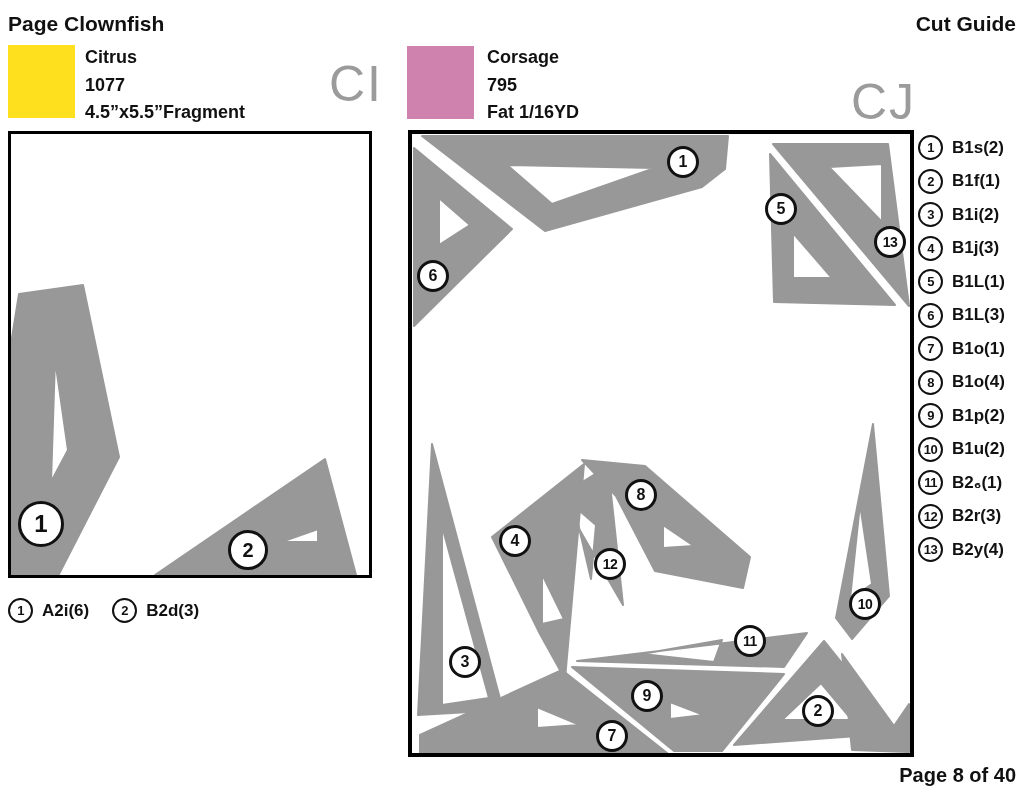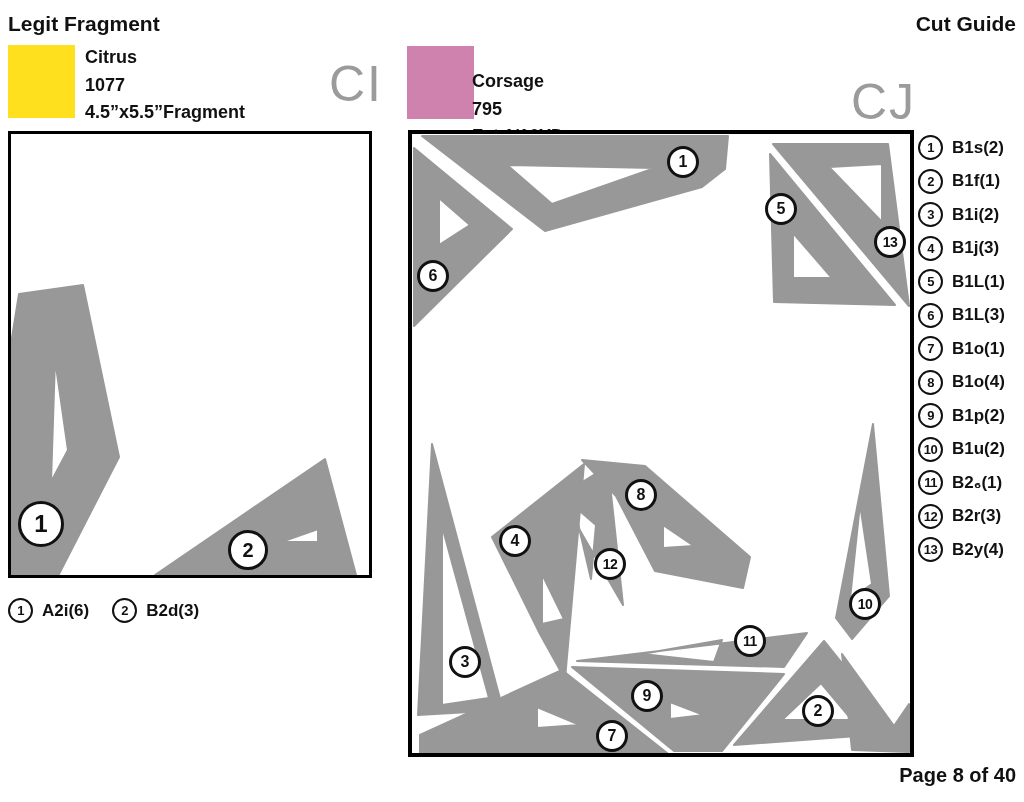--- a/index.html
+++ b/index.html
@@ -7,21 +7,21 @@
         font-family:"Liberation Sans",sans-serif;color:#111;}
   .hdr{position:absolute;top:12px;font-size:21px;font-weight:bold;white-space:nowrap;}
   .hdr-left{left:8px;}
   .hdr-center{left:349px;}
   .hdr-right{right:8px;text-align:left;}
   .swatch{position:absolute;width:67px;height:73px;}
   .sw-ci{left:8px;top:45px;}
   .sw-cj{left:407px;top:46px;}
   .fab{position:absolute;font-size:18px;font-weight:bold;line-height:27.5px;white-space:nowrap;}
   .fab-ci{left:85px;top:44px;}
-  .fab-cj{left:472px;top:44px;margin-top:24px;}
+  .fab-cj{left:487px;top:44px;}
   .code{position:absolute;font-size:50px;color:#9b9b9b;letter-spacing:2px;font-weight:400;}
   .code-ci{left:329px;top:55px;}
   .code-cj{left:851px;top:73px;}
   .panel{position:absolute;background:#fff;}
   .panel-ci{left:8px;top:131px;width:358px;height:441px;border:3px solid #000;}
   .panel-cj{left:408px;top:130px;width:498px;height:619px;border:4px solid #000;}
   .panel svg{position:absolute;left:0;top:0;display:block;}
   .mk{position:absolute;transform:translate(-50%,-50%);background:#fff;border:3px solid #111;
       border-radius:50%;display:flex;align-items:center;justify-content:center;
       font-weight:bold;box-sizing:border-box;}
@@ -39,21 +39,21 @@
   .ftr{position:absolute;top:764px;font-size:20px;font-weight:bold;white-space:nowrap;}
   .ftr-left{left:8px;}
   .ftr-right{right:8px;}
   .piece{fill:#989898;stroke:#989898;stroke-width:2;stroke-linejoin:round;fill-rule:evenodd;}
 </style>
 </head>
 <body>
 
 <div class="page">
 
-  <div class="hdr hdr-left">Legit Fragment</div>
+  <div class="hdr hdr-left">Page Clownfish</div>
   <div class="hdr hdr-right">Cut Guide</div>
 
   <div class="swatch sw-ci" style="background: rgb(255, 224, 30);"></div>
   <div class="fab fab-ci">
     <div>Citrus</div>
     <div>1077</div>
     <div>4.5”x5.5”Fragment</div>
   </div>
   <div class="code code-ci">CI</div>
 

